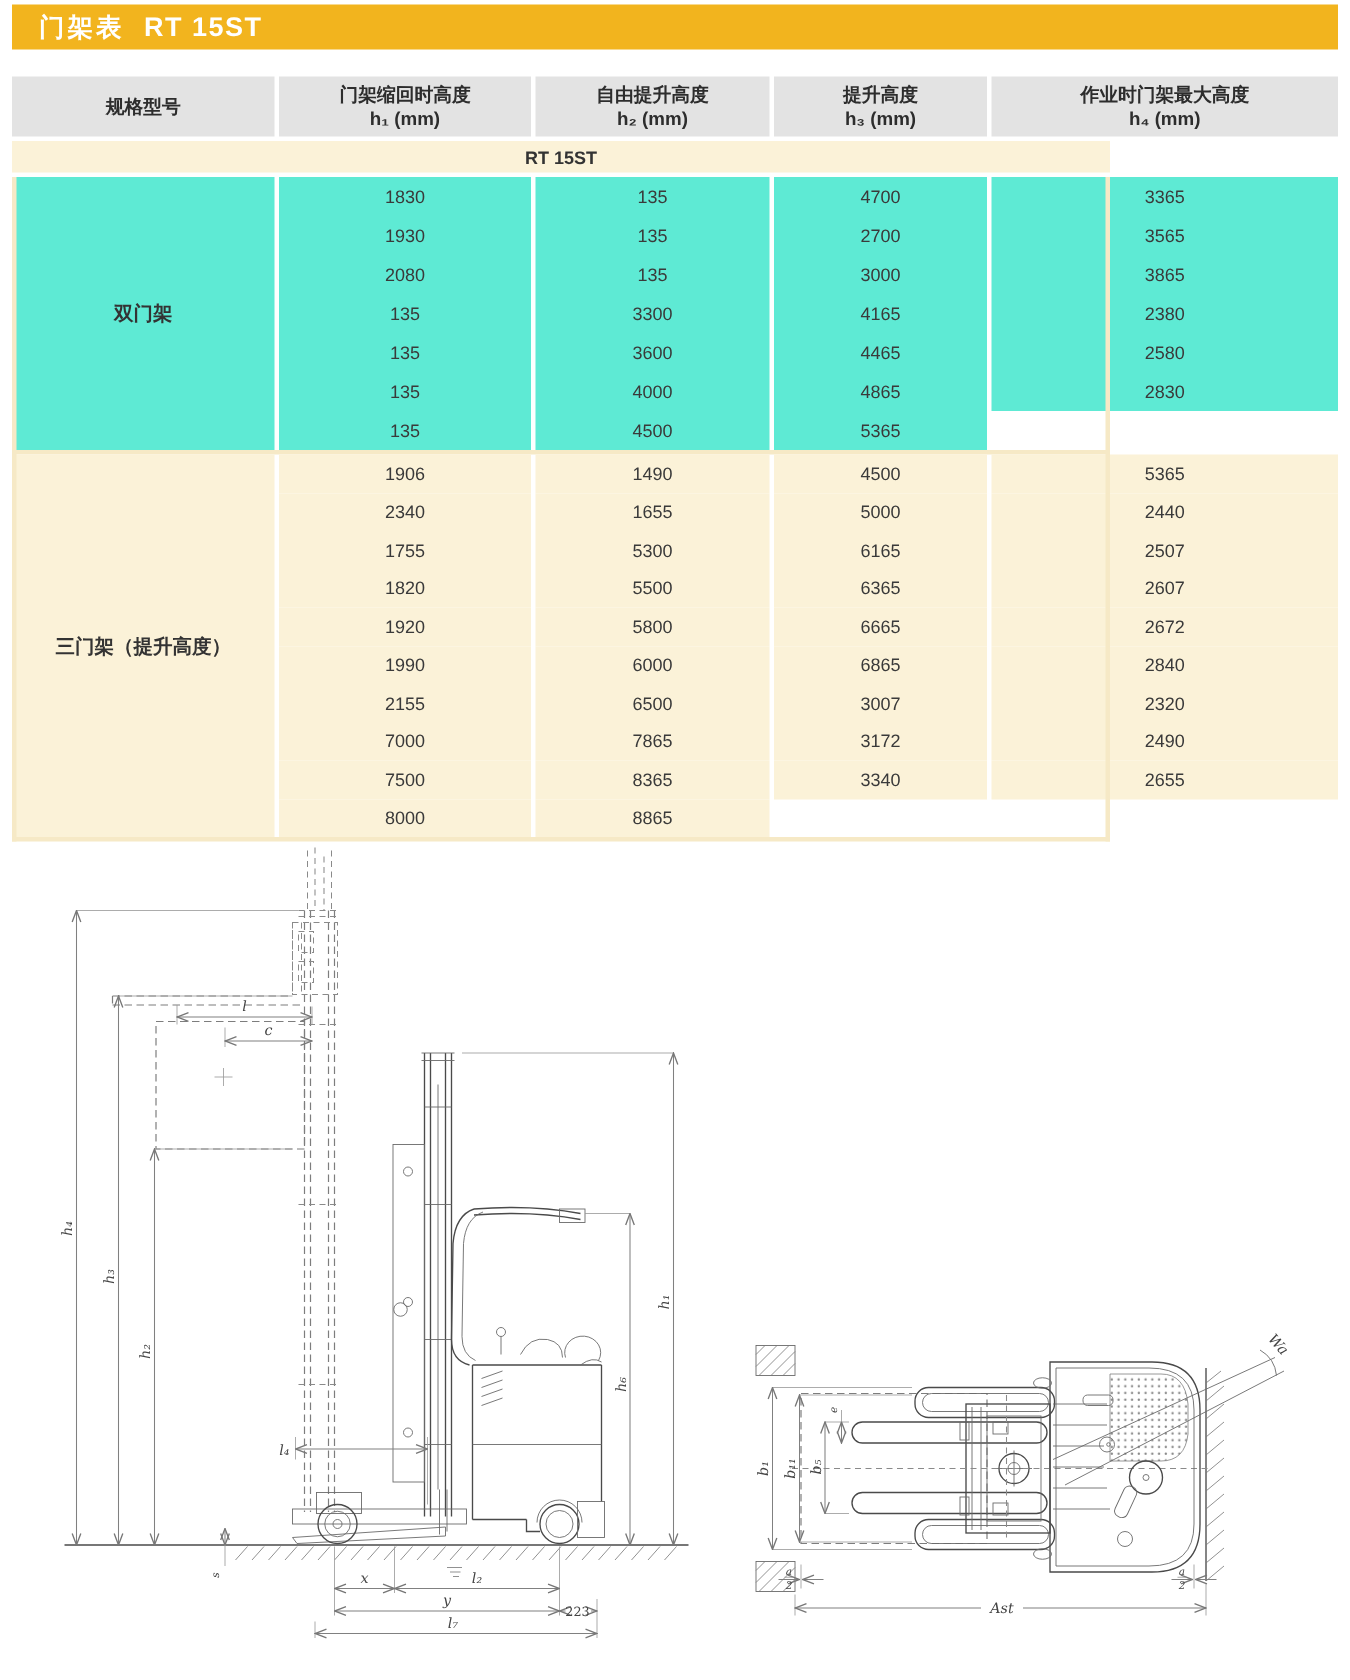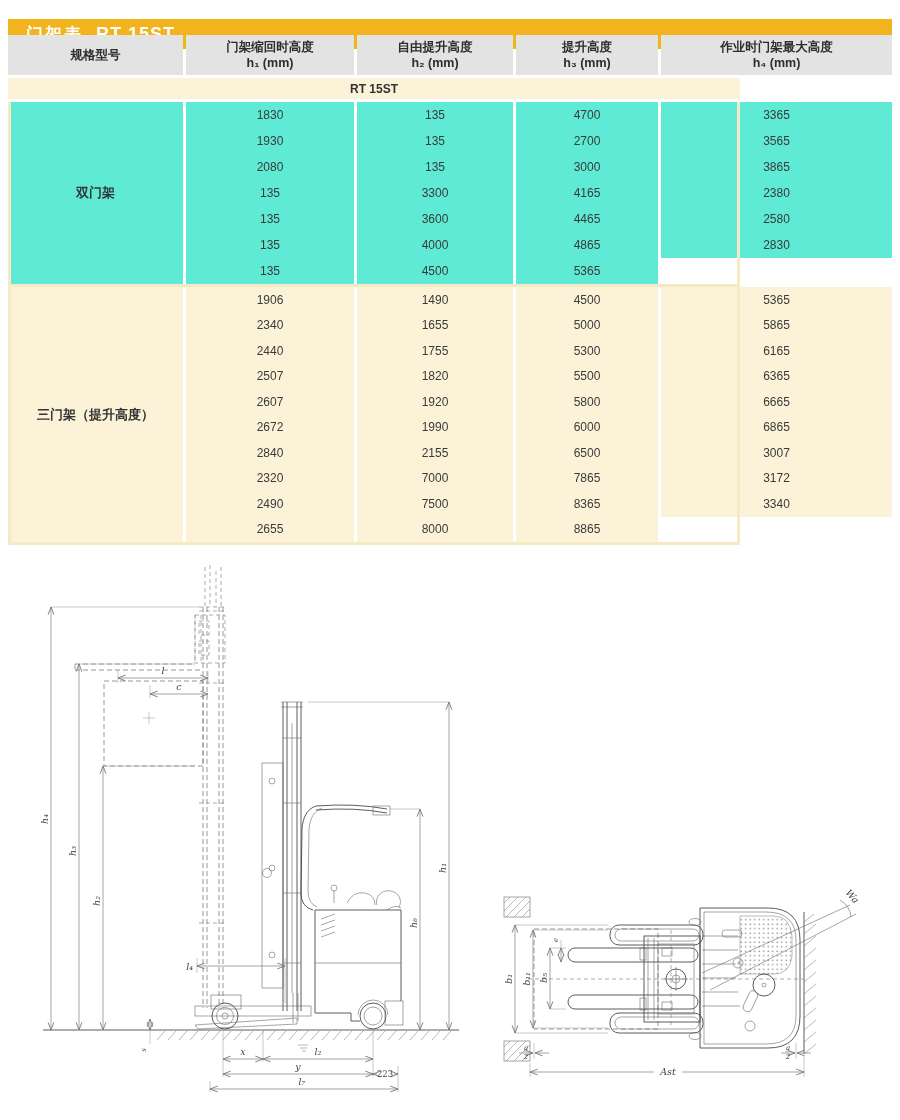--- a/index.html
+++ b/index.html
@@ -1,25 +1,25 @@
 <!DOCTYPE html>
 <html><head>
 <meta charset="utf-8">
 <style>
   html,body{margin:0;padding:0;background:#fff}
   body{width:900px;height:1120px;position:relative;font-family:"Liberation Sans",sans-serif;overflow:hidden}
 
   
-  .title-bar{position:absolute;left:8px;top:19px;width:884px;height:30px;background:#F2B41E;
+  .title-bar{position:absolute;left:8px;top:3px;width:884px;height:30px;background:#F2B41E;
     display:flex;align-items:center;padding-left:18px;box-sizing:border-box;gap:13px;color:#fff}
   .title-cn{font-size:17px;font-weight:bold;letter-spacing:2px}
   .title-model{font-size:18px;font-weight:bold;letter-spacing:1px}
 
   
-  .spec-table{position:absolute;left:8px;top:35px;width:732px}
+  .spec-table{position:absolute;left:8px;top:51px;width:732px}
   .thead{display:grid;grid-template-columns:175px 168px 156px 142px 231px;column-gap:3px;height:40px;margin-bottom:3px}
   .th{background:#E3E3E3;display:flex;flex-direction:column;align-items:center;justify-content:center;
      font-size:12.5px;font-weight:bold;color:#2d2d2d;line-height:1.3;text-align:center}
   .model-band{height:21px;background:#FBF2D8;display:flex;align-items:center;justify-content:center;
      font-size:12px;font-weight:bold;color:#333;margin-bottom:3px}
   .tbody{position:relative}
   .edge{position:absolute;top:0;bottom:0;width:3px;background:#F6E9C6;z-index:3}
   .edge.l{left:0}.edge.r{right:0}
   .section{display:flex;column-gap:3px}
   .side-label{width:175px;flex:none;display:flex;align-items:center;justify-content:center;
@@ -121,21 +121,20 @@
       <div class="section s1">
         <div class="side-label">三门架（提升高度）</div>
         <div class="rows">
             <div class="tcell">1906</div>
             <div class="tcell">1490</div>
             <div class="tcell">4500</div>
             <div class="tcell">5365</div>
             <div class="tcell">2340</div>
             <div class="tcell">1655</div>
             <div class="tcell">5000</div>
-            <div class="tcell">5865</div>
             <div class="tcell">2440</div>
             <div class="tcell">1755</div>
             <div class="tcell">5300</div>
             <div class="tcell">6165</div>
             <div class="tcell">2507</div>
             <div class="tcell">1820</div>
             <div class="tcell">5500</div>
             <div class="tcell">6365</div>
             <div class="tcell">2607</div>
             <div class="tcell">1920</div>

